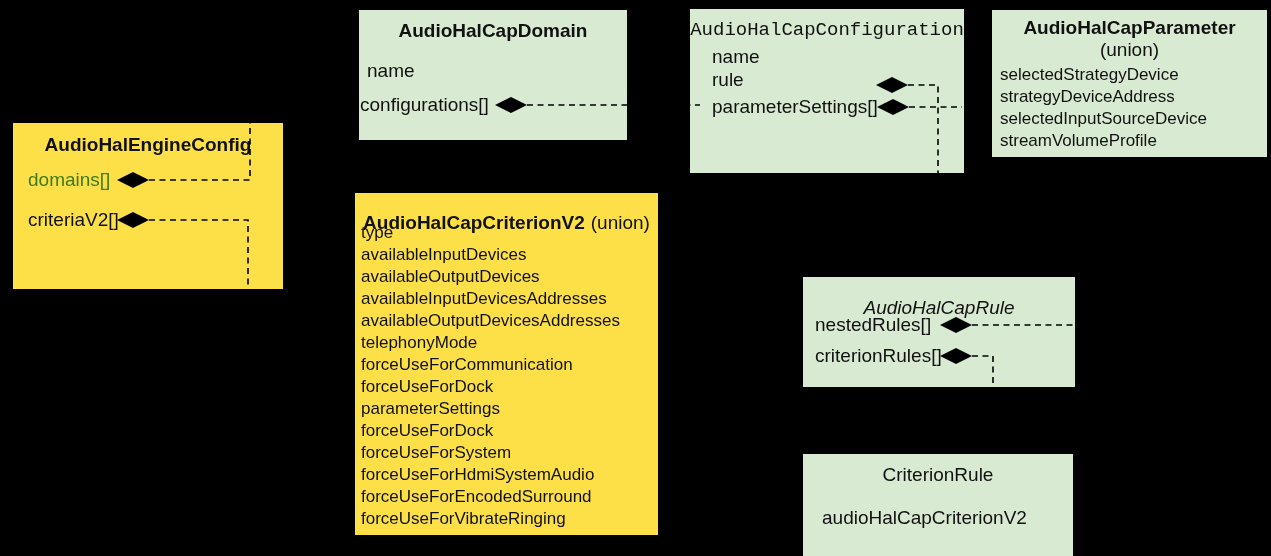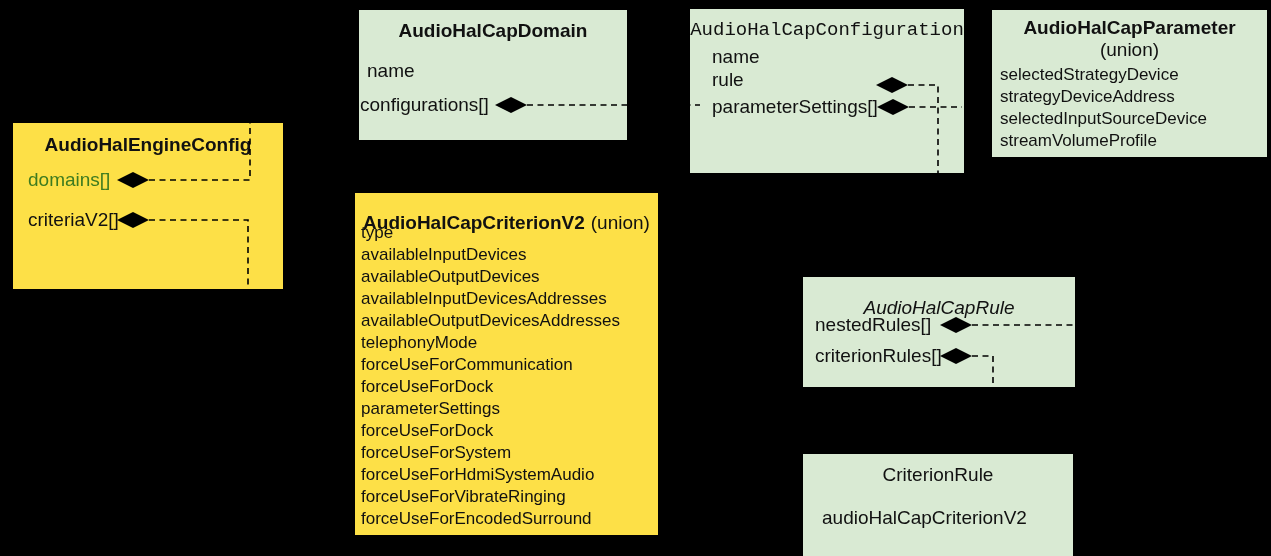--- a/index.html
+++ b/index.html
@@ -99,22 +99,22 @@
       <div>availableOutputDevices</div>
       <div>availableInputDevicesAddresses</div>
       <div>availableOutputDevicesAddresses</div>
       <div>telephonyMode</div>
       <div>forceUseForCommunication</div>
       <div>forceUseForDock</div>
       <div>parameterSettings</div>
       <div>forceUseForDock</div>
       <div>forceUseForSystem</div>
       <div>forceUseForHdmiSystemAudio</div>
+      <div>forceUseForEncodedSurround</div>
       <div>forceUseForVibrateRinging</div>
-      <div>forceUseForEncodedSurround</div>
     </div>
   </div>
 
   <div class="box green-box" style="left:803px;top:277px;width:272px;height:110px;">
     <span class="title" style="margin-top:19px;font-style:italic;">AudioHalCapRule</span>
     <div class="field" style="left:12px;top:37px;">nestedRules[]</div>
     <div class="field" style="left:12px;top:68px;">criterionRules[]</div>
   </div>
 
   <div class="box green-box" style="left:803px;top:454px;width:270px;height:108px;">

